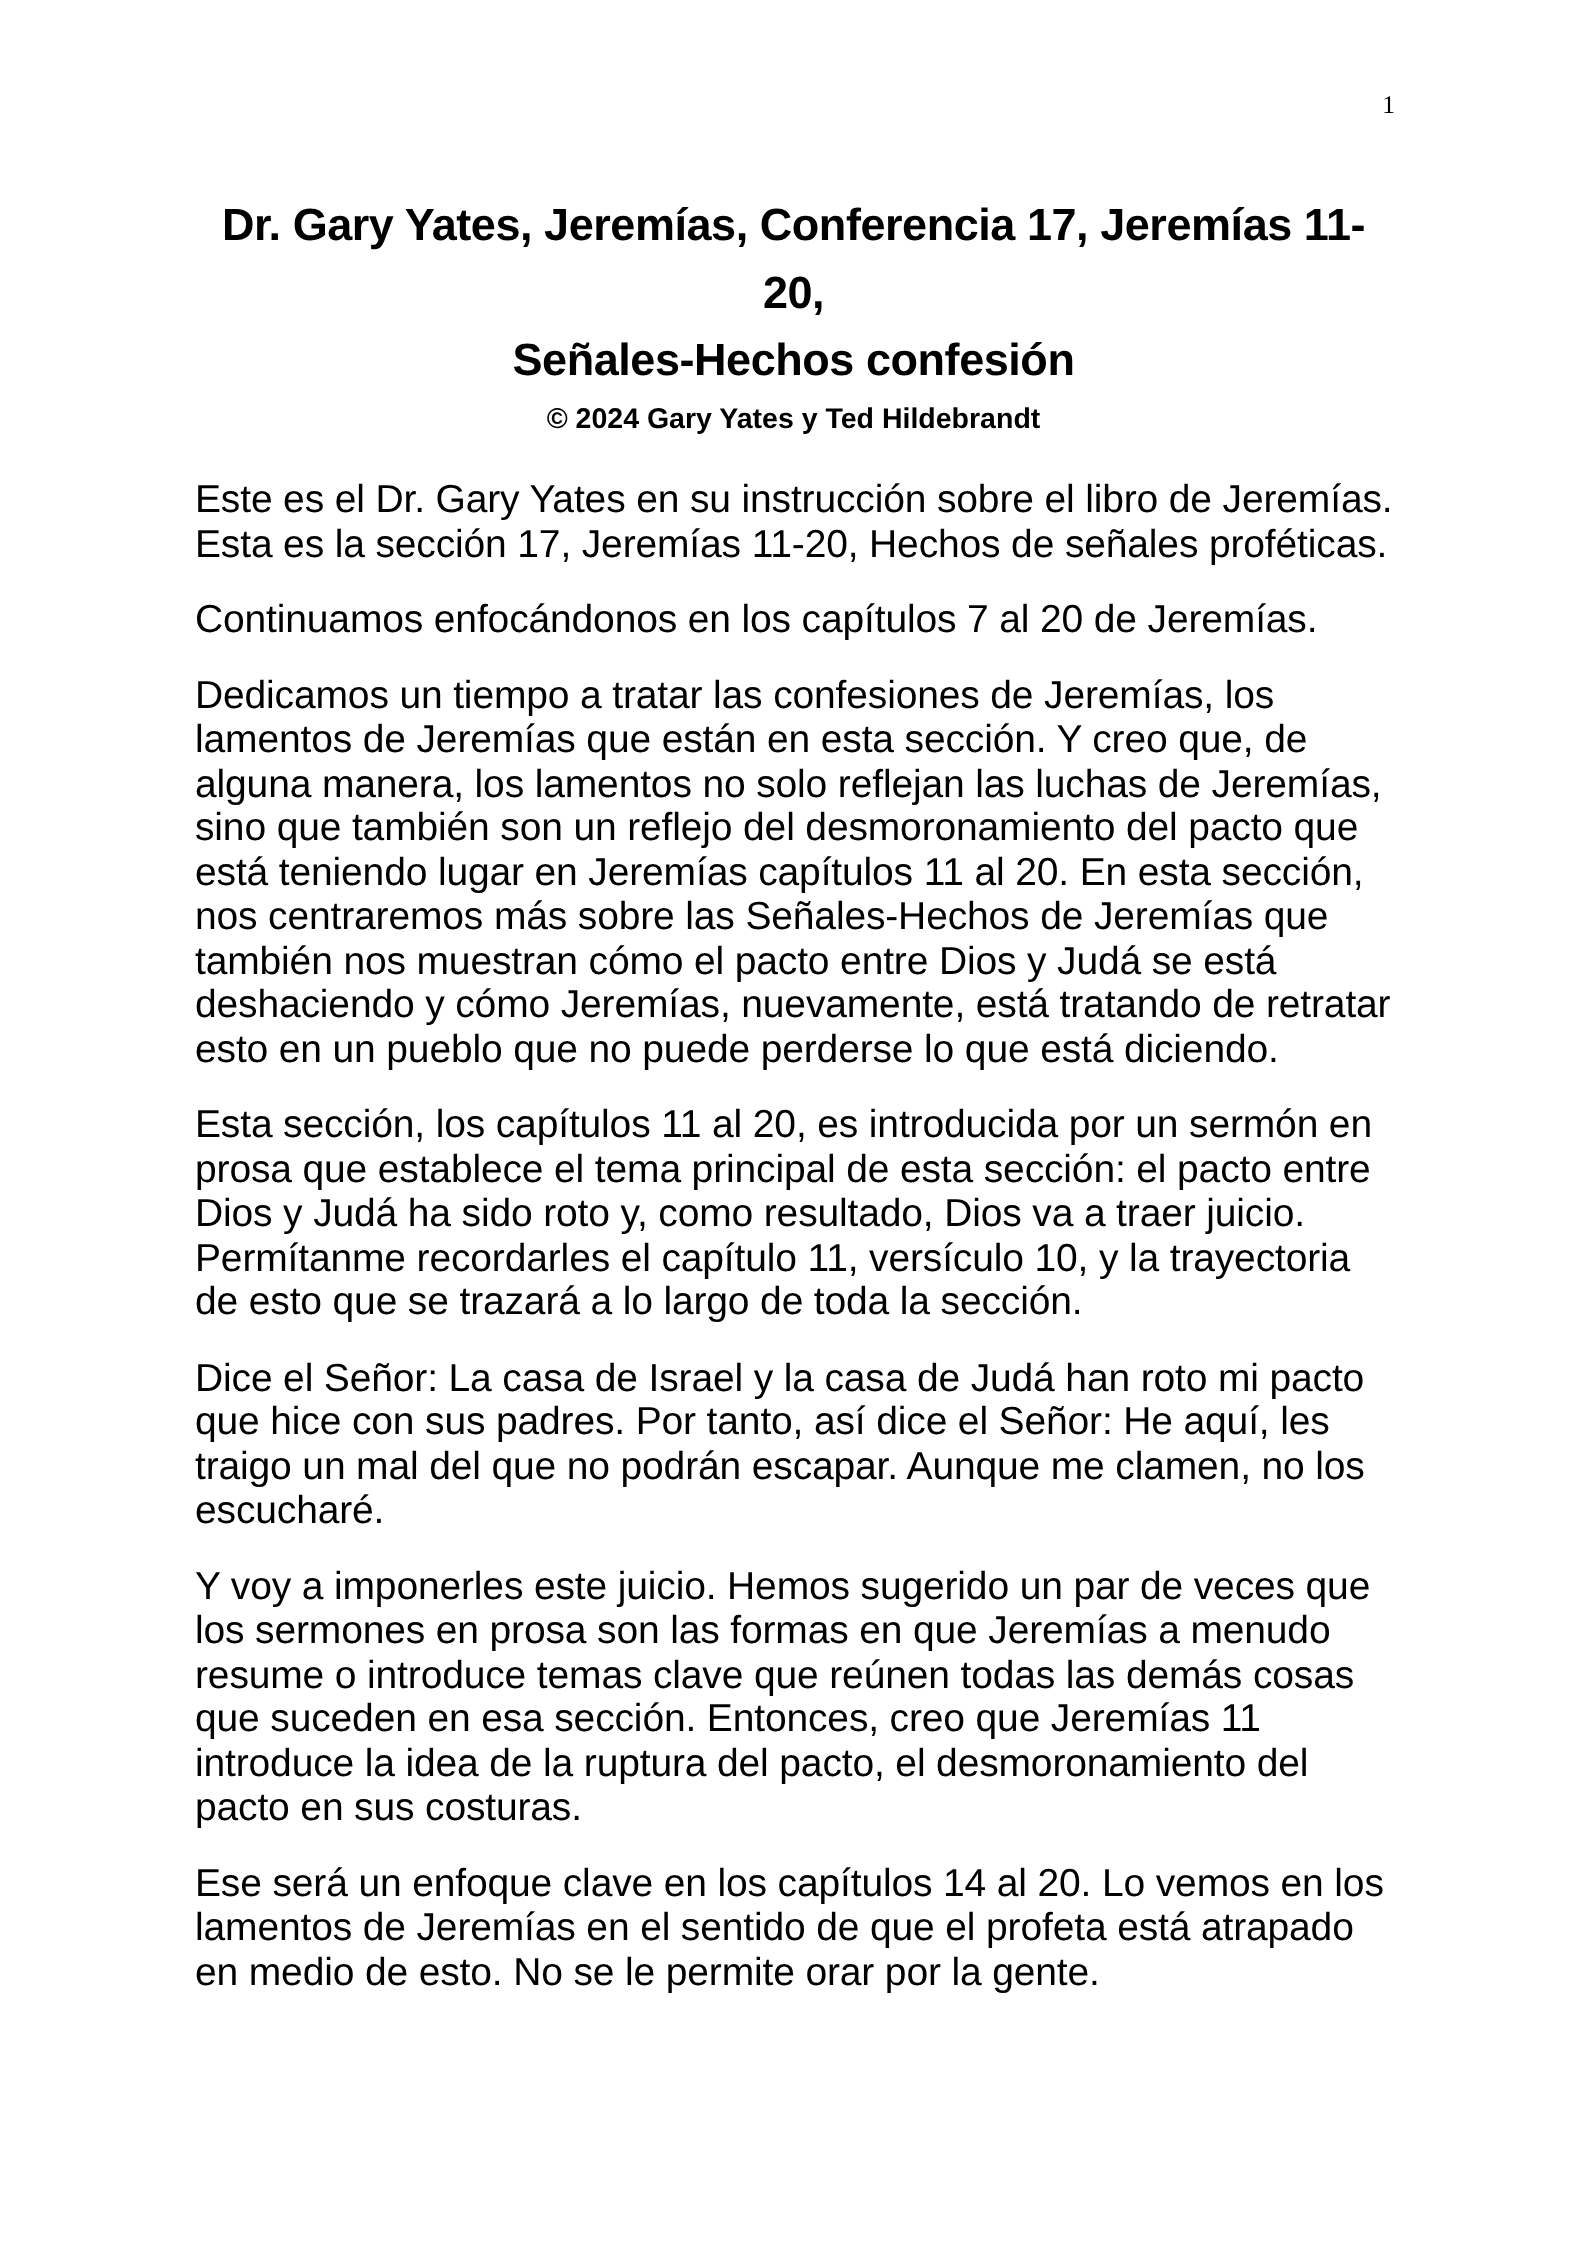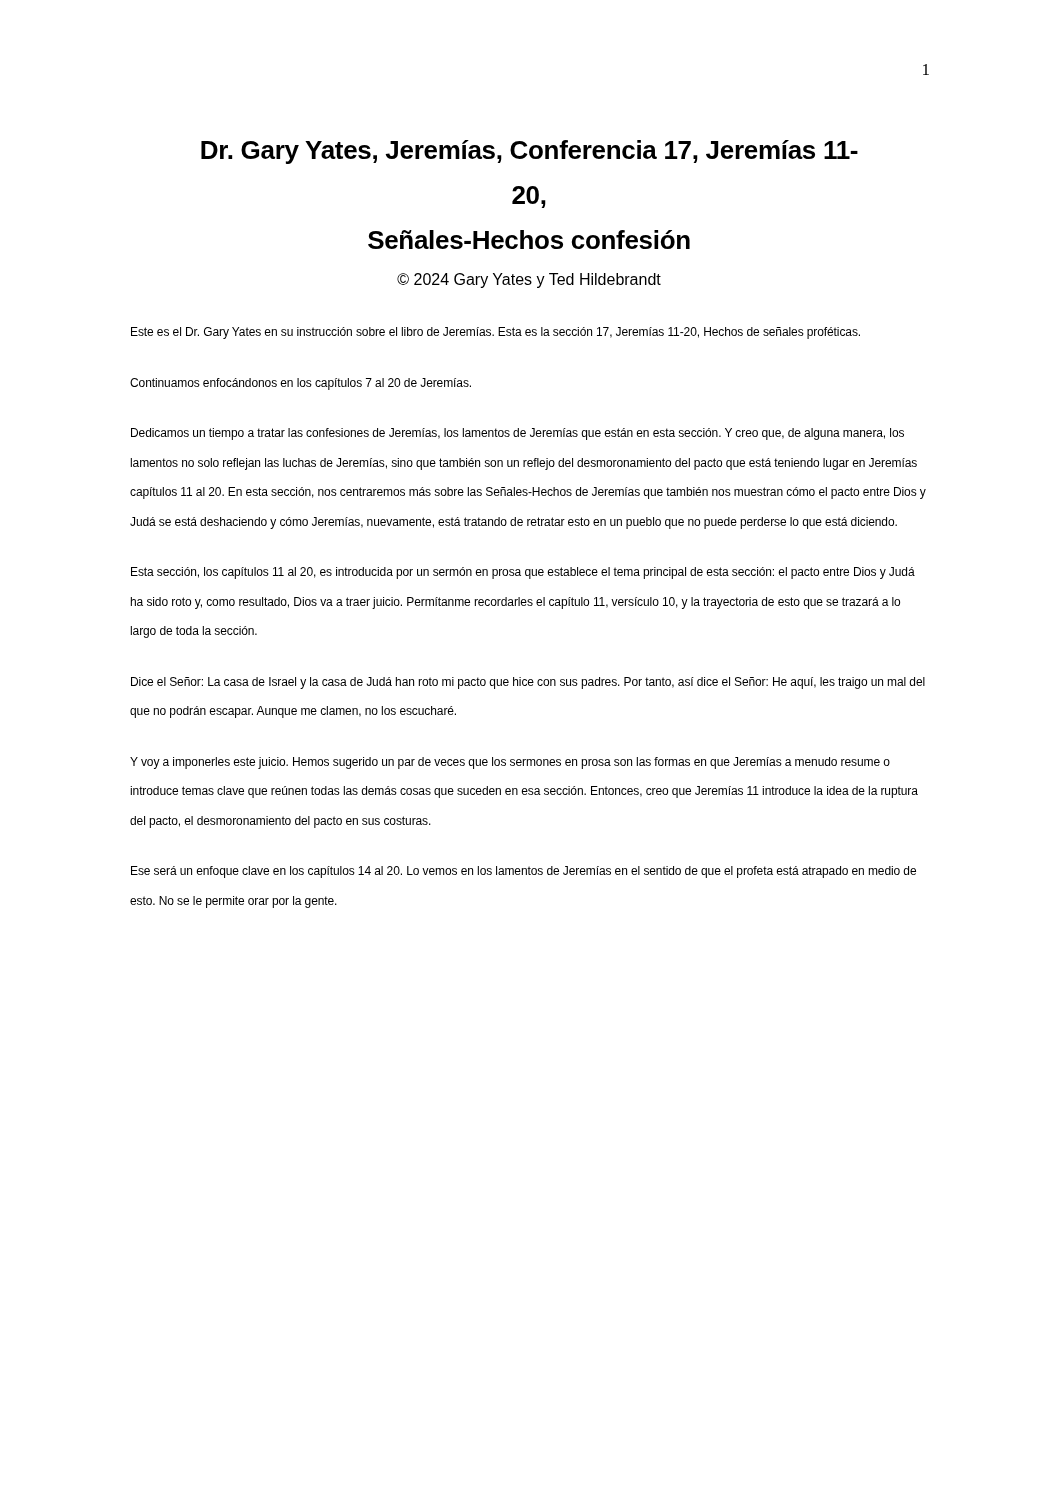--- a/index.html
+++ b/index.html
@@ -25,37 +25,37 @@
     font-size: 17px;
     line-height: 20px;
     color: #000000;
   }
   .doc-header {
     margin: 128px 80px 0 80px;
     text-align: center;
   }
   .doc-title {
     margin: 0;
-    font-size: 26px;
+    font-size: 30px;
     font-weight: bold;
     line-height: 45px;
     letter-spacing: -0.3px;
   }
   .title-line {
     display: block;
   }
   .copyright {
     margin-top: 5px;
-    font-size: 16px;
+    font-size: 19px;
     line-height: 23px;
-    font-weight: normal;
+    font-weight: bold;
   }
   .doc-body {
     margin: 27px 128px 0 130px;
-    font-size: 12px;
+    font-size: 26px;
     line-height: 29.5px;
     text-align: left;
     letter-spacing: -0.1px;
   }
   .doc-body p {
     margin: 0 0 21px 0;
   }
 </style>
 </head>
 <body>

